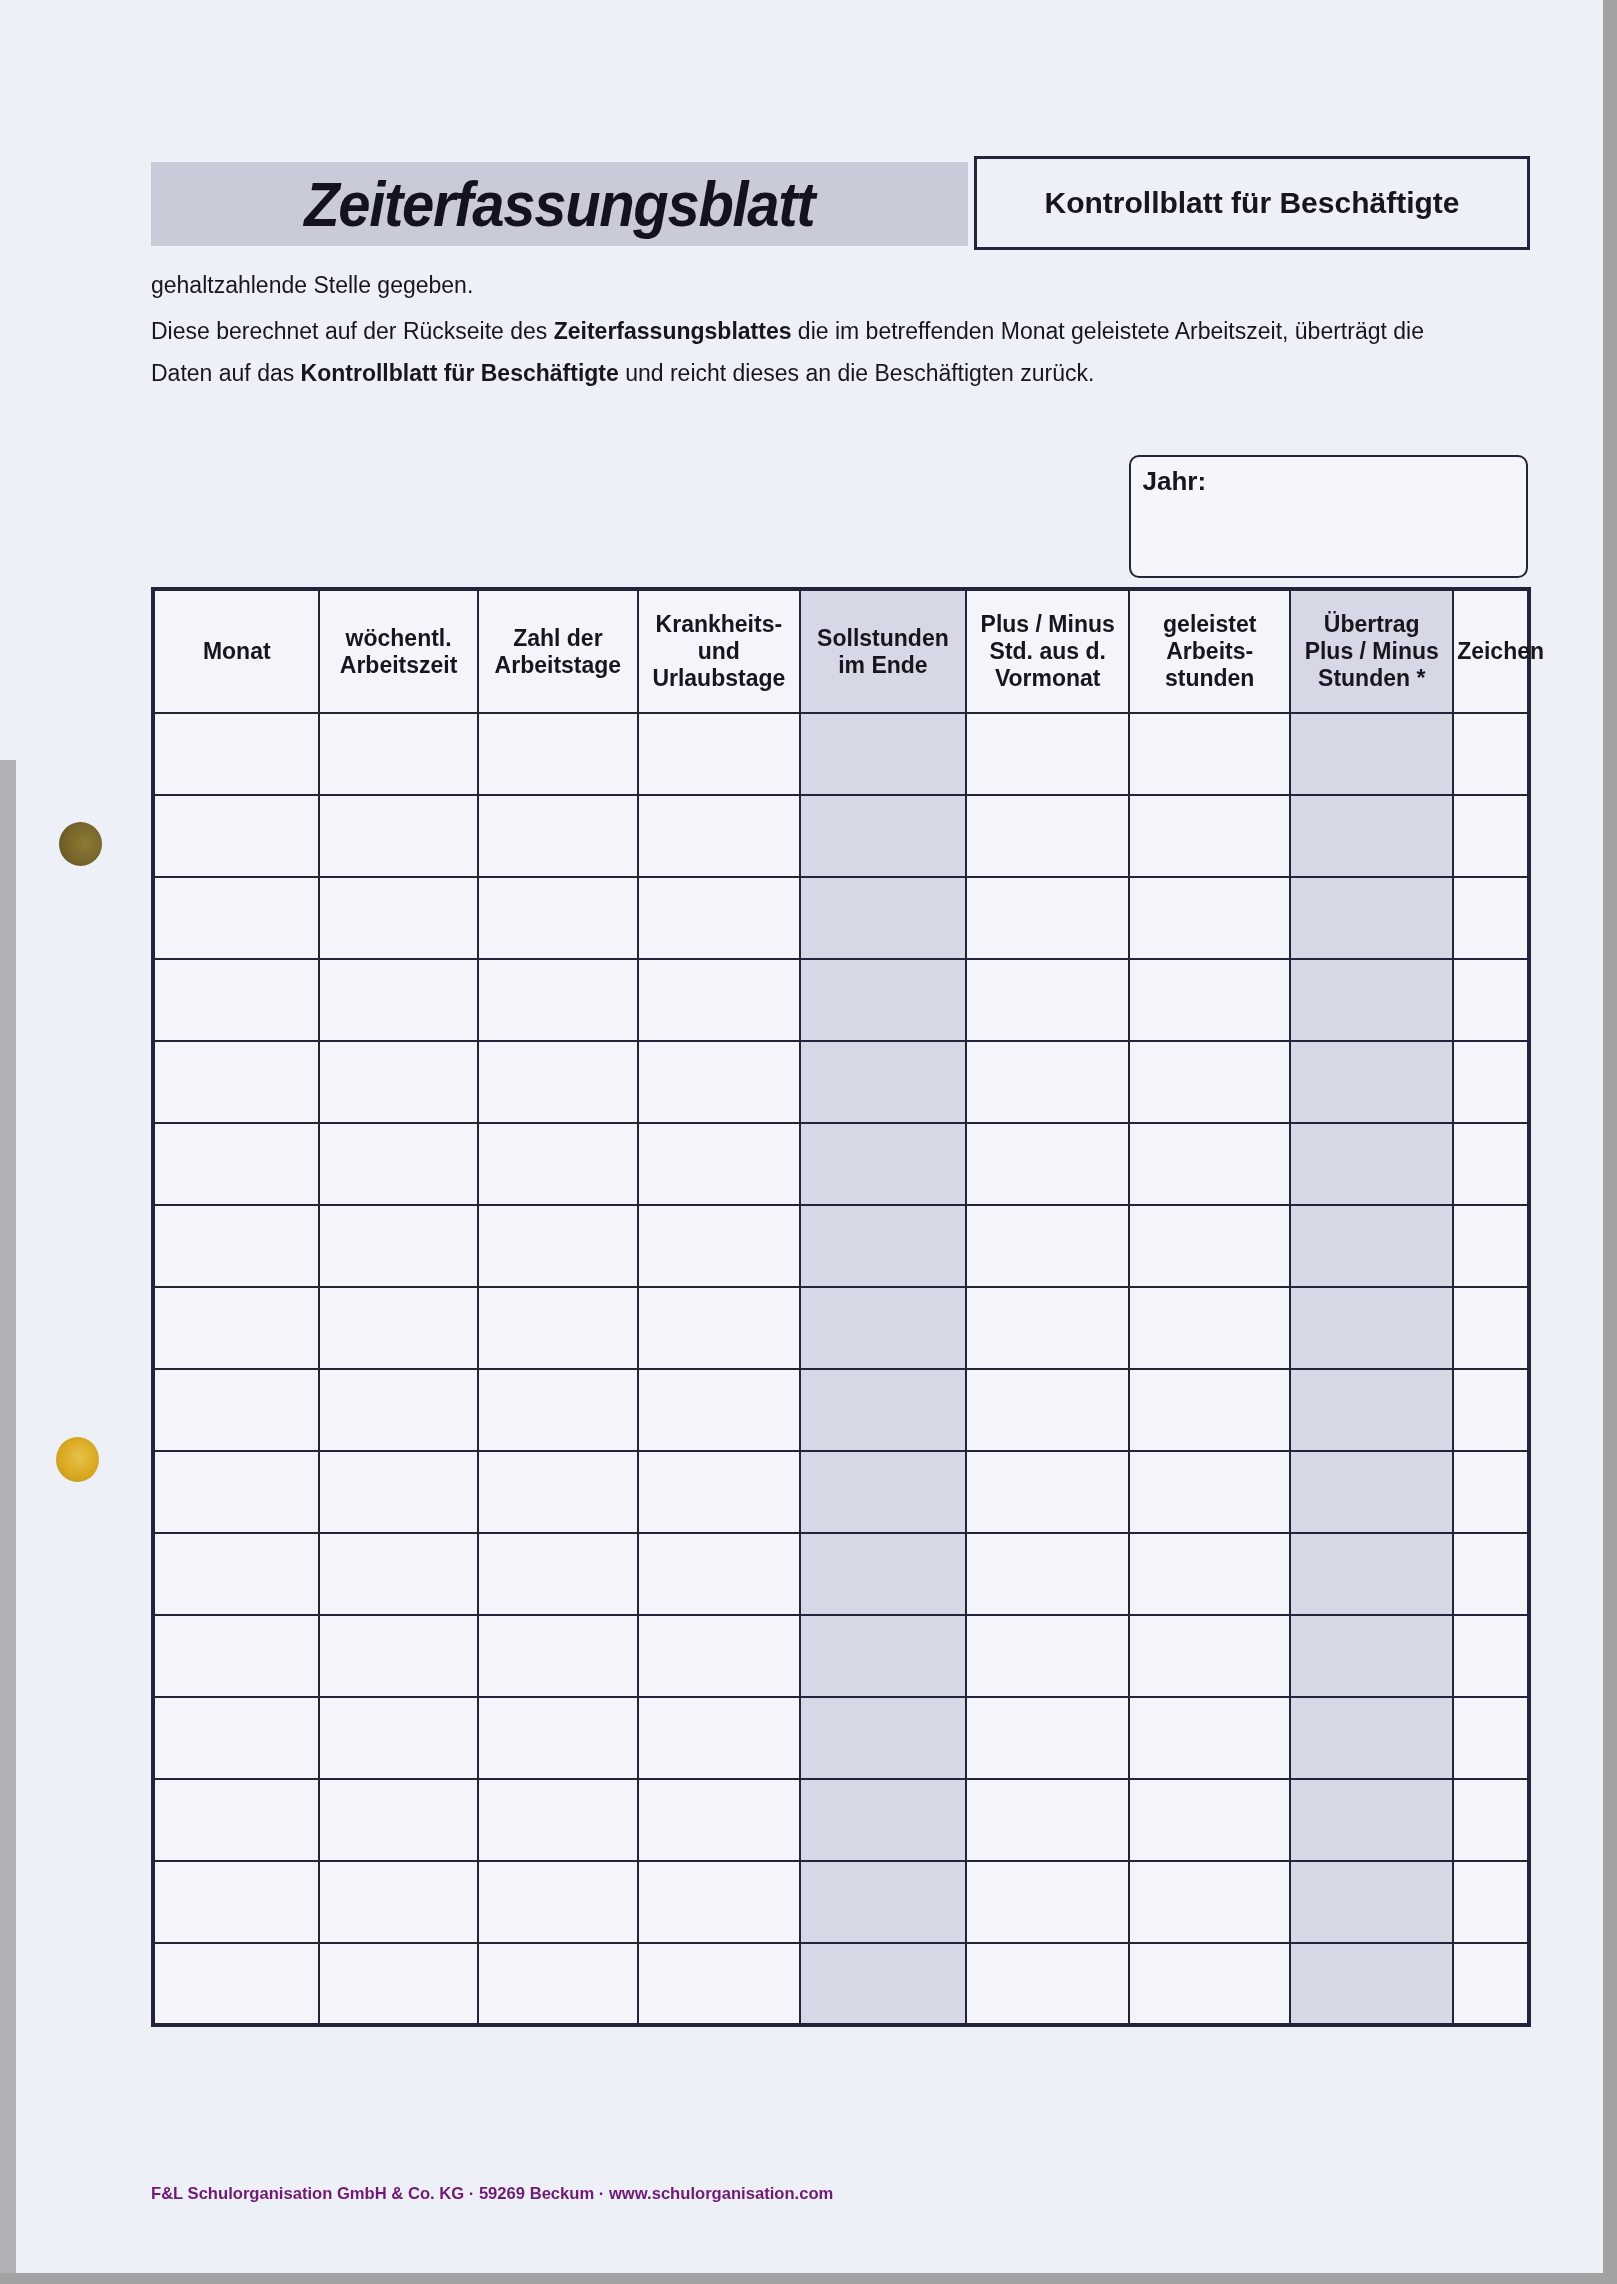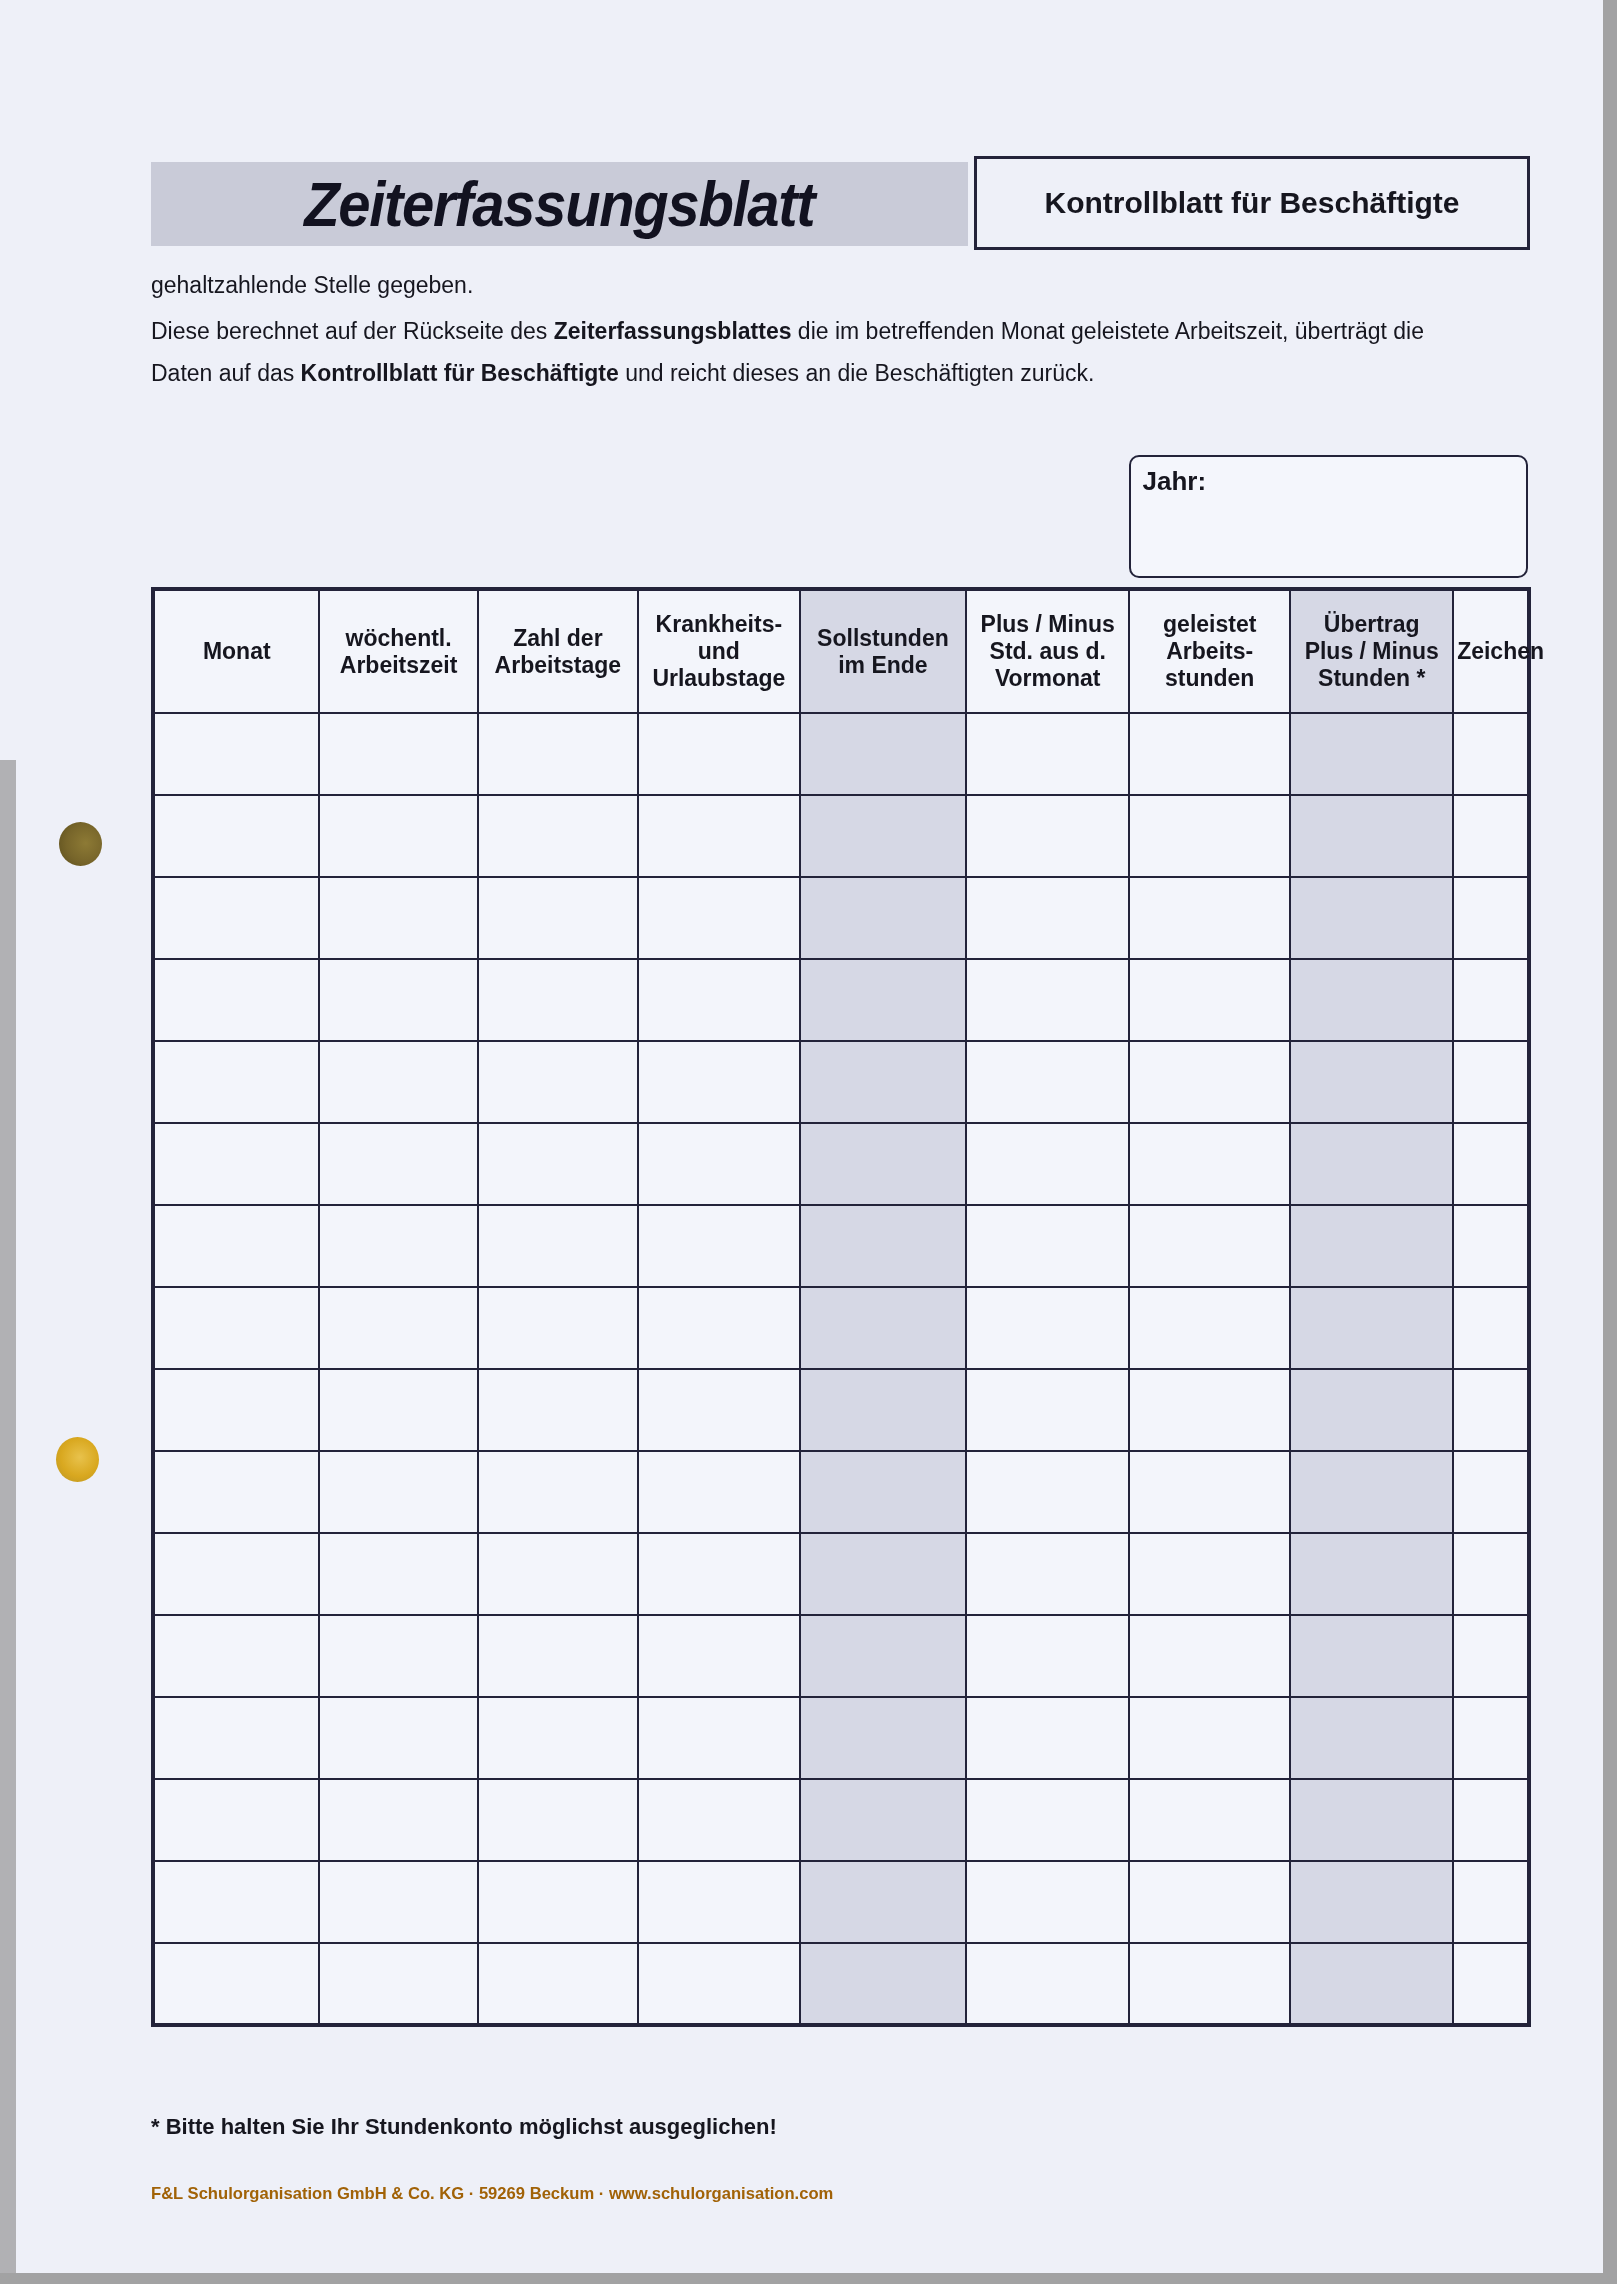--- a/index.html
+++ b/index.html
@@ -86,21 +86,21 @@
   }
   table.sheet td{height:82px;font-size:21.6px;text-align:center;}
   table.sheet .shaded{background:var(--shade);}
   
   .footnote{
     position:absolute;left:151px;top:2114px;
     font-size:22px;font-weight:bold;
   }
   .footer{
     position:absolute;left:151px;top:2179px;
-    font-size:16.6px;font-weight:bold;line-height:29px;color:#a16207;
+    font-size:16.6px;font-weight:bold;line-height:29px;color:#701a75;
   }
 </style>
 </head>
 <body>
 
 <div class="page">
 
   <div class="edge-left"></div>
   <div class="hole hole-top"></div>
   <div class="hole hole-bottom"></div>
@@ -336,21 +336,20 @@
           <td></td>
           <td class="shaded"></td>
           <td></td>
           <td></td>
           <td class="shaded"></td>
           <td></td>
         </tr>
       </tbody>
   </table>
 
-  <div class="footnote">* Bitte halten Sie Ihr Stundenkonto möglichst ausgeglichen!</div>
   <div class="footer">
     <div>F&amp;L Schulorganisation GmbH &amp; Co. KG  ·  59269 Beckum  ·  www.schulorganisation.com</div>
   </div>
 
   <div class="edge-right"></div>
   <div class="edge-bottom"></div>
 </div>
 
 
 </body></html>

